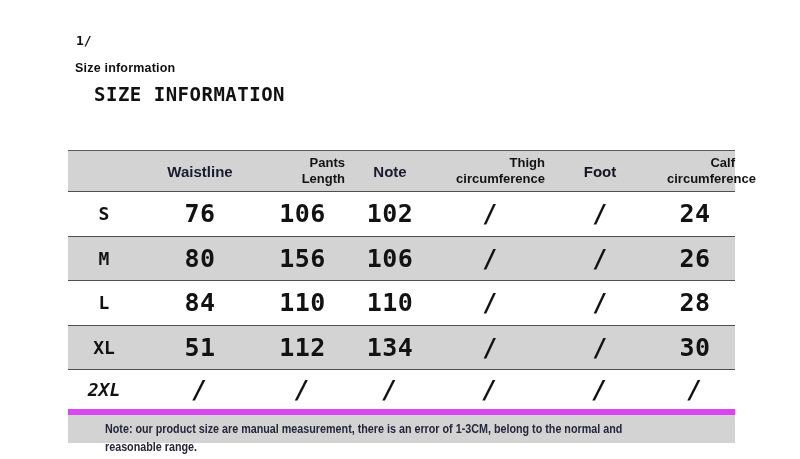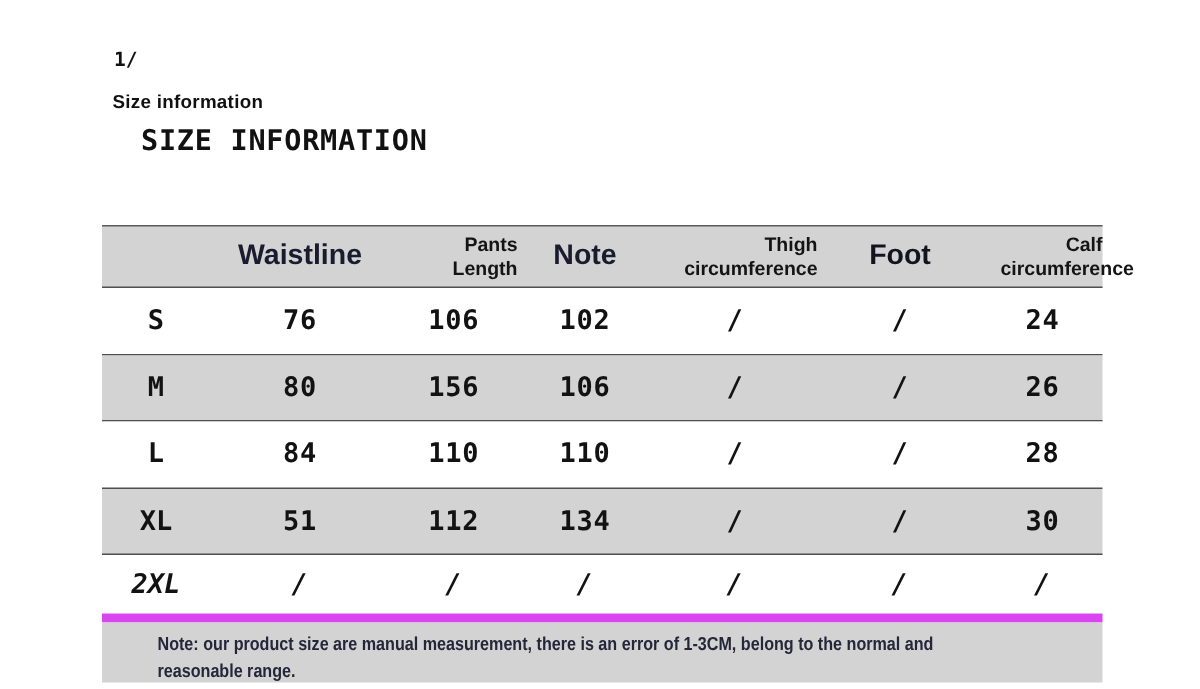--- a/index.html
+++ b/index.html
@@ -31,38 +31,38 @@
     align-items:center;
     height:44.6px;
     box-sizing:border-box;
     border-bottom:1px solid #4f4f4f;
     background:#ffffff;
   }
   .row.gray{background:#d3d3d3;}
   .row.thead{height:42px;border-top:1px solid #5a5a5a;}
   .row.last{border-bottom:6px solid #d946ef;font-style:italic;}
   .cell{text-align:center;}
-  .head-center{font-size:19px;font-weight:bold;color:#141420;}
+  .head-center{font-size:15px;font-weight:bold;color:#141420;}
   .head-center.accent{color:#1b1b30;}
   .head-left{
     text-align:right;font-size:13px;font-weight:bold;line-height:1.2;color:#141414;
     padding-left:6px;
   }
   .head-left.pad-thigh{padding-left:18px;}
   .head-left.pad-calf{padding-left:12px;}
   .size-label{
     font-family:"DejaVu Sans Mono",monospace;font-weight:bold;font-size:18px;color:#121212;
   }
   .value{
-    font-family:"DejaVu Sans Mono",monospace;font-weight:bold;font-size:18px;color:#121212;
+    font-family:"DejaVu Sans Mono",monospace;font-weight:bold;font-size:25px;color:#121212;
     letter-spacing:0.5px;
   }
   
   .note-row{
-    height:40px;box-sizing:border-box;background:#d3d3d3;
+    height:28px;box-sizing:border-box;background:#d3d3d3;
     padding:5px 0 0 37px;
   }
   .note-line{
     margin:0;font-size:12.5px;font-weight:bold;color:#26263a;line-height:1.45;
     white-space:nowrap;transform:scaleX(0.86);transform-origin:left top;
   }
 </style>
 </head>
 <body>
 

